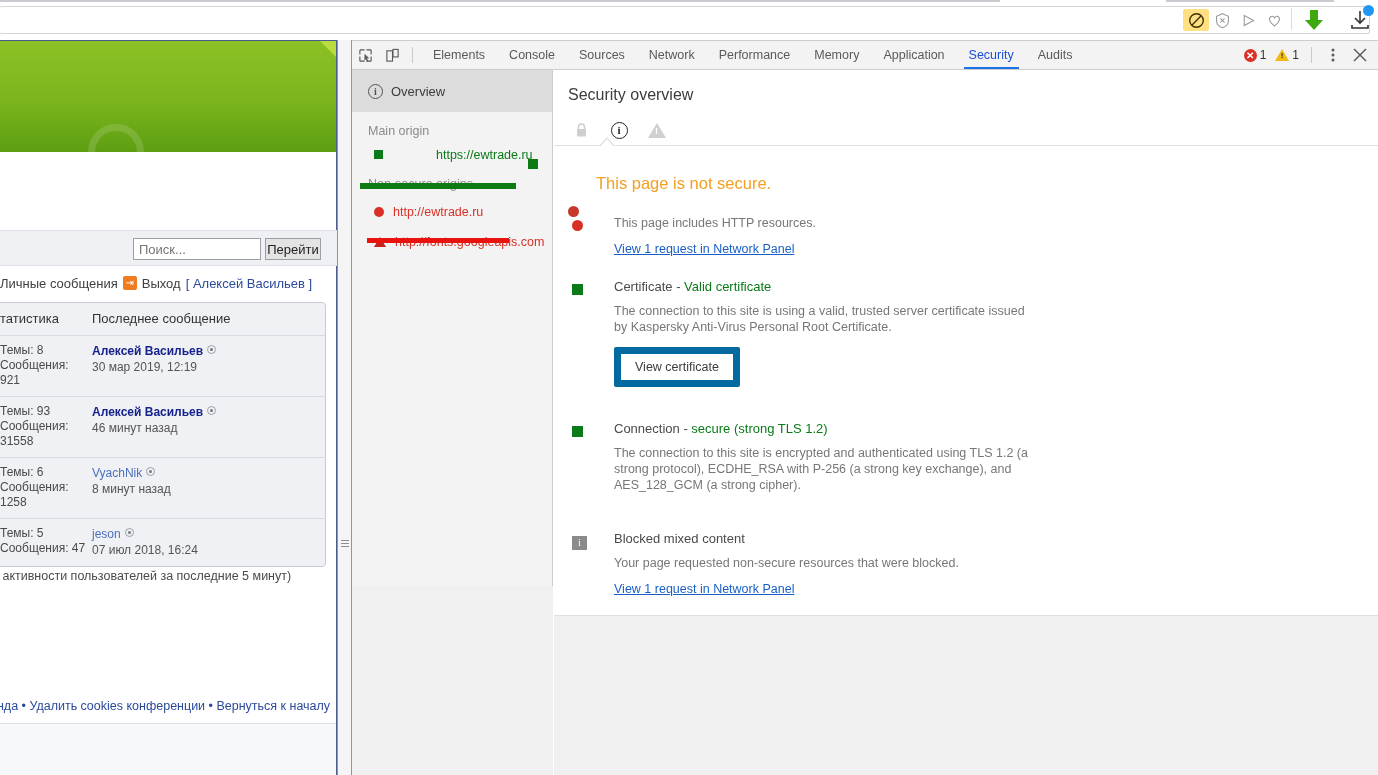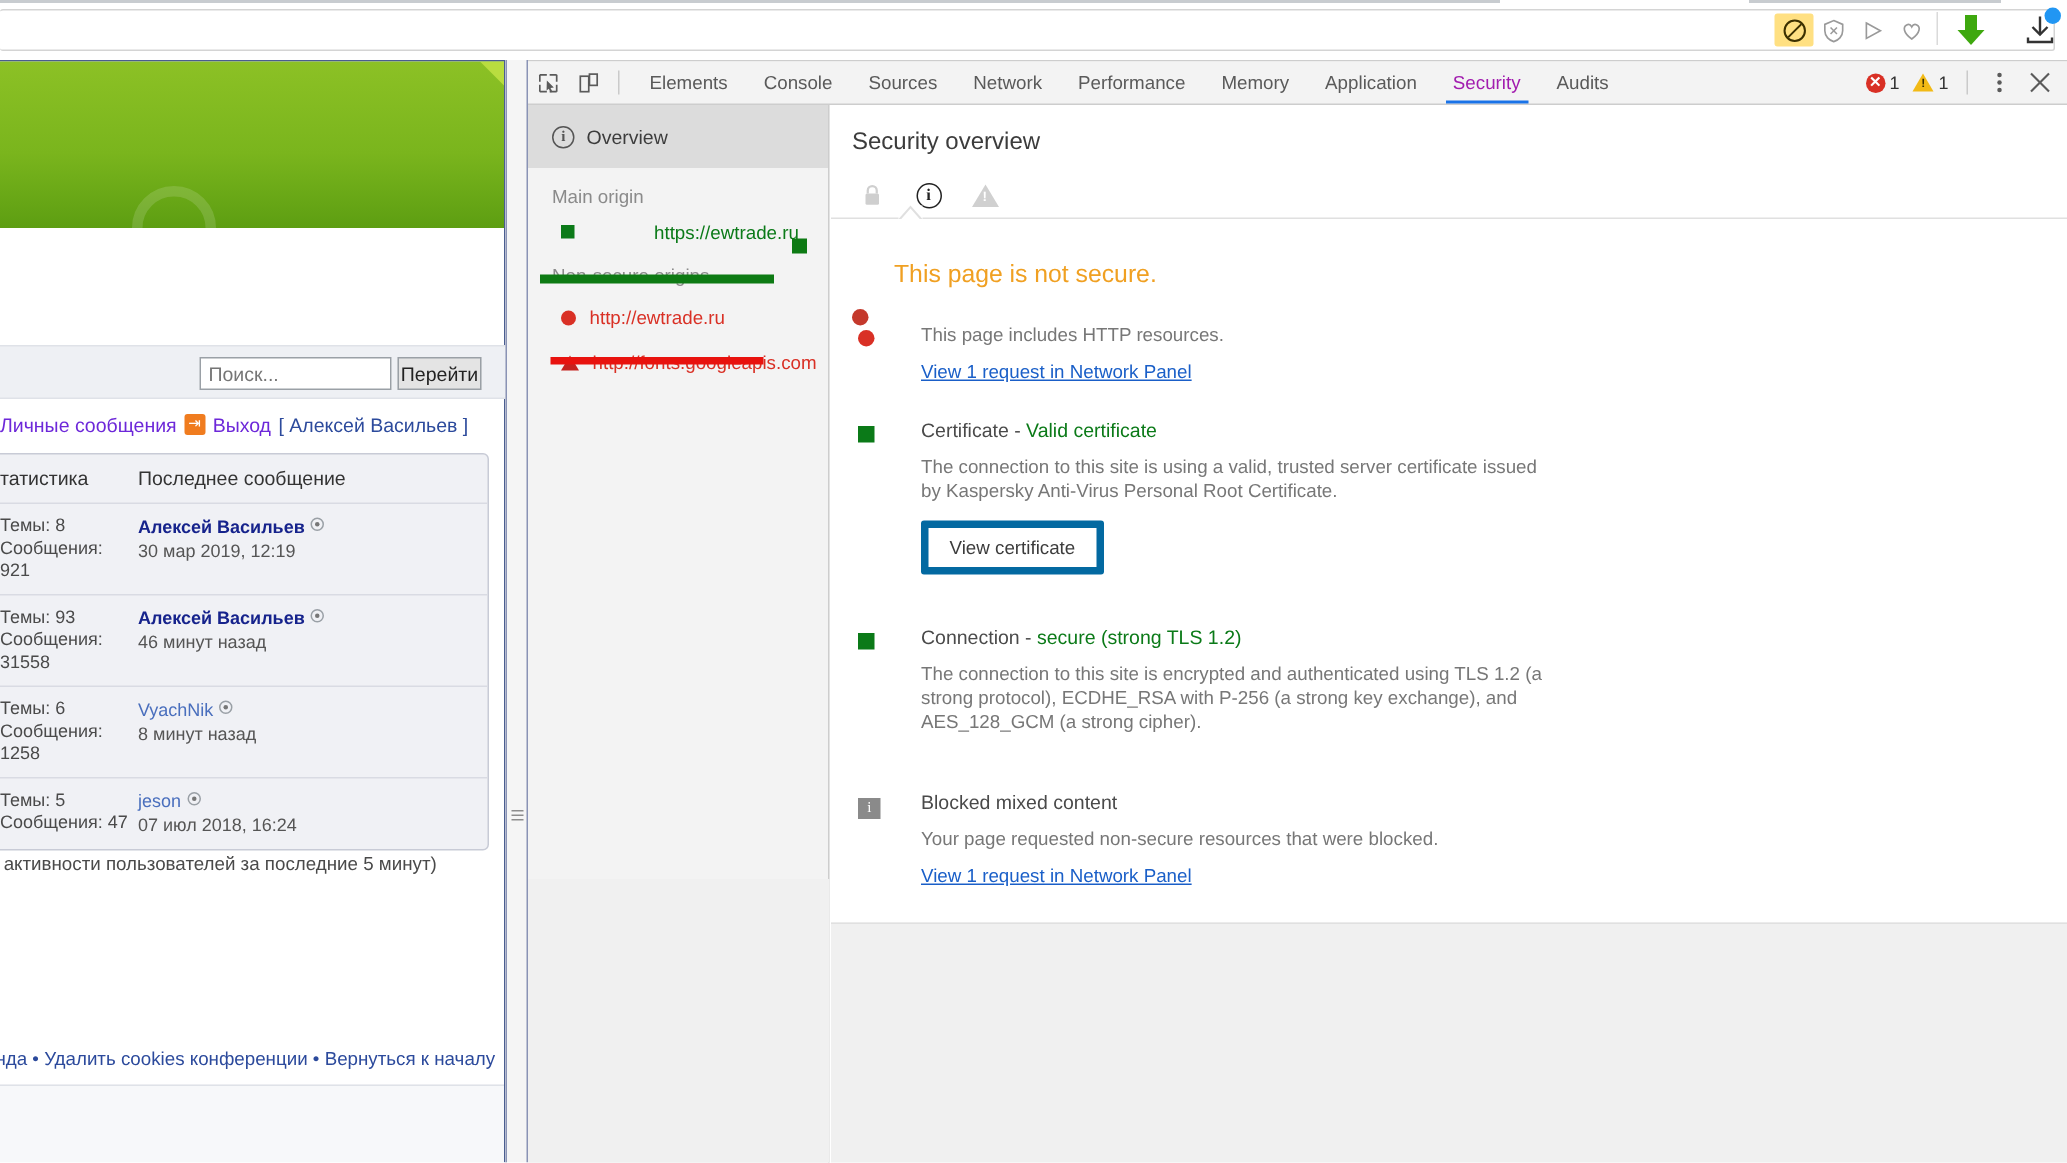--- a/index.html
+++ b/index.html
@@ -83,21 +83,21 @@
   .search-go {
     position: absolute; left: 265px; top: 7px; width: 56px; height: 22px;
     background: #e4e4e4; border: 1px solid #9aa0a6; font-size: 13px;
     color: #222; cursor: pointer; font-family: "Liberation Sans", sans-serif;
   }
   .userbar {
     position: absolute; left: 0; top: 230px; width: 336px; height: 26px;
     background: #fff; font-size: 13px; color: #2c4a9c; white-space: nowrap;
     display: flex; align-items: center; padding-left: 0px;
   }
-  .userbar a { color: #6d28d9; text-decoration: none; }
+  .userbar a { color: #404040; text-decoration: none; }
   .userbar .sep-icon {
     display: inline-block; width: 14px; height: 14px; background: #f07c1f;
     color: #fff; font-size: 10px; line-height: 14px; text-align: center;
     margin: 0 5px; border-radius: 2px;
   }
   .userbar .plain { color: #2c4a9c; }
 
   
   .stats-box {
     position: absolute; left: -7px; top: 262px; width: 333px;
@@ -178,21 +178,21 @@
   }
   .dt-tool-btn {
     width: 27px; height: 28px; display: flex; align-items: center; justify-content: center;
     cursor: pointer;
   }
   .dt-vsep { width: 1px; height: 16px; background: #cacaca; margin: 0 8px 0 6px; }
   .dt-tab {
     height: 28px; line-height: 28px; padding: 0 12px; font-size: 12.5px;
     color: #5a5a5a; cursor: pointer; position: relative;
   }
-  .dt-tab.active { color: #a21caf; }
+  .dt-tab.active { color: #1d4ed8; }
   .dt-tab.active::after {
     content: ""; position: absolute; left: 7px; right: 7px; bottom: 0; height: 2px;
     background: #1a73e8;
   }
   .dt-right {
     position: absolute; right: 6px; top: 0; height: 28px;
     display: flex; align-items: center; gap: 3px;
   }
   .err-badge, .warn-badge {
     display: flex; align-items: center; gap: 3px; font-size: 12px; color: #333;
@@ -327,21 +327,21 @@
   .sec-head-line { font-size: 13px; color: #4a4a4a; margin-bottom: 9px; }
   .sec-head-line .st-red { color: #d93025; }
   .sec-head-line .st-green { color: #0b7a18; }
   .sec-desc { font-size: 12.5px; color: #777; line-height: 16px; margin-bottom: 8px; }
   .sec-link {
     font-size: 12.5px; color: #1a5fc8; text-decoration: underline; cursor: pointer;
     display: inline-block;
   }
   .view-cert-btn {
     margin-top: 4px; padding: 6px 14px; font-size: 12.5px; color: #3c3c3c;
-    background: #ffffff; border: 5px solid #0369a1; border-radius: 2px; cursor: pointer;
+    background: #ffffff; border: 7px solid #0369a1; border-radius: 2px; cursor: pointer;
     font-family: "Liberation Sans", sans-serif;
   }
   .dt-main-bottom {
     position: absolute; left: 0; top: 545px; width: 824px; height: 161px;
     background: #f0f0f0; border-top: 1px solid #e0e0e0;
   }
   .dt-sidebar-bottom {
     position: absolute; left: 0; top: 516px; width: 201px; height: 190px;
     background: #f0f0f0;
   }

